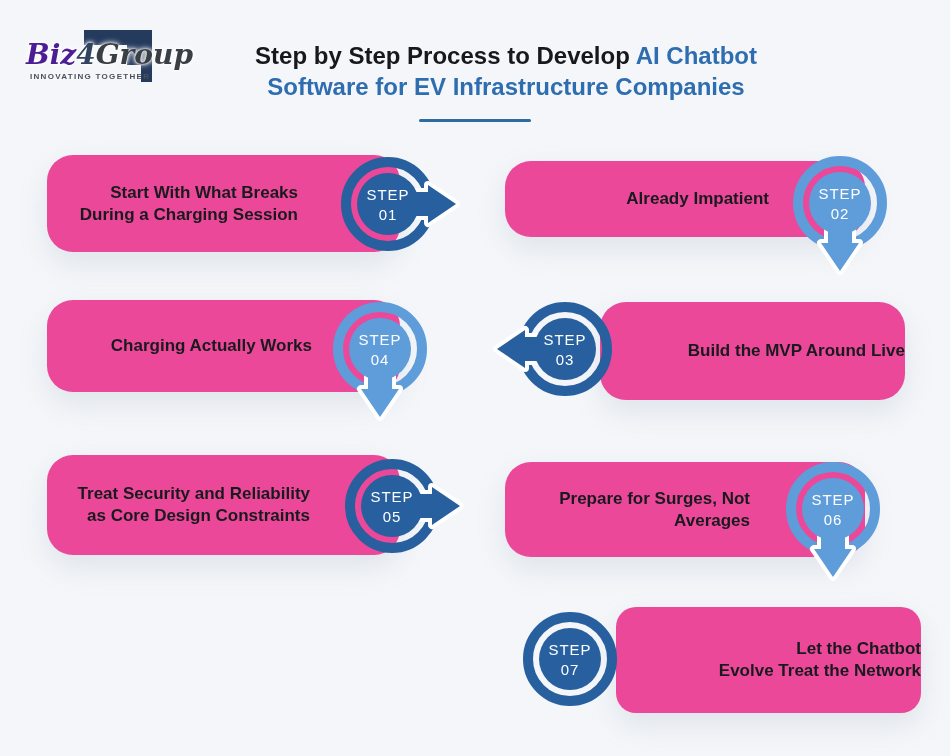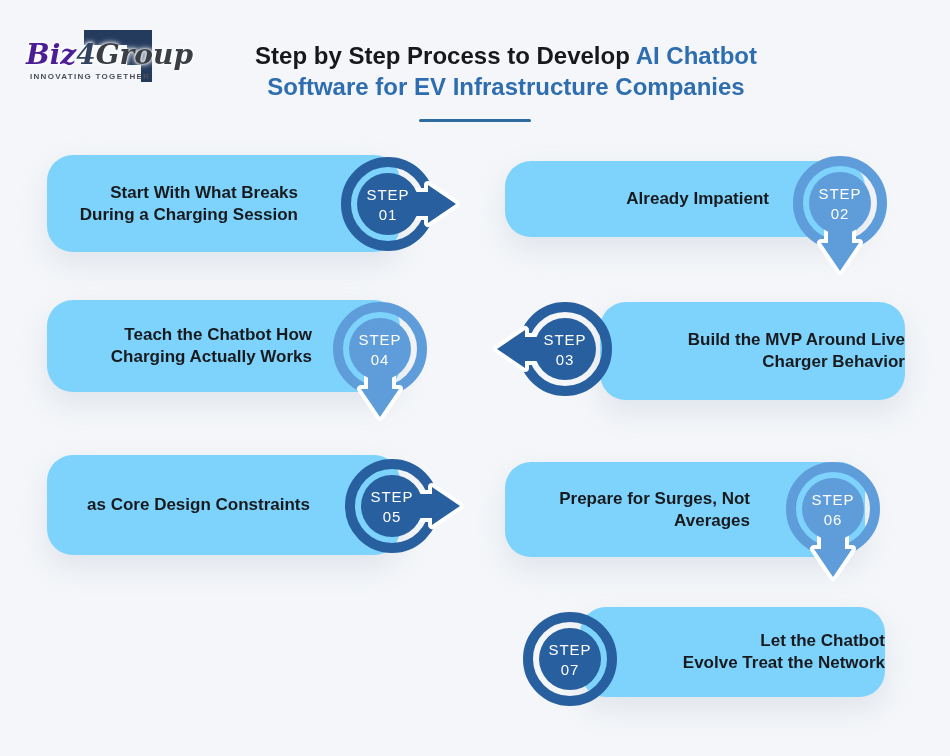--- a/index.html
+++ b/index.html
@@ -19,34 +19,34 @@
                  letter-spacing:1.3px;color:#4b5058;white-space:nowrap;text-align:right;}
 
   
   .title{position:absolute;left:0;top:40px;width:100%;text-align:center;
          font:700 24px/31px "Liberation Sans",sans-serif;color:#17181c;padding-left:31px;}
   .title .blue{color:#2e6eb0;}
   .title-underline{position:absolute;left:419px;top:119px;width:112px;height:3px;
                    background:#2e6b9f;border-radius:2px;}
 
   
-  .card{position:absolute;background:#7dd3fc;border-radius:26px;
+  .card{position:absolute;background:#ec4899;border-radius:26px;
         box-shadow:0 12px 28px rgba(145,160,185,.20);
         display:flex;flex-direction:column;justify-content:center;box-sizing:border-box;}
   .card .line{font:700 17px/22px "Liberation Sans",sans-serif;color:#191a1e;}
   .align-right{text-align:right;}
   .align-left{text-align:right;}
 
   .card-1{left:47px;top:155px;width:353px;height:97px;padding-right:102px;}
   .card-2{left:505px;top:161px;width:360px;height:76px;padding-right:96px;}
   .card-3{left:600px;top:302px;width:305px;height:98px;padding-left:43px;}
   .card-4{left:47px;top:300px;width:353px;height:92px;padding-right:88px;}
   .card-5{left:47px;top:455px;width:353px;height:100px;padding-right:90px;}
   .card-6{left:505px;top:462px;width:360px;height:95px;padding-right:115px;justify-content:center;}
-  .card-7{left:580px;top:607px;width:305px;height:90px;padding-left:43px;}
+  .card-7{left:616px;top:607px;width:305px;height:106px;padding-left:43px;border-radius:20px;}
 
   
   .badge{position:absolute;width:160px;height:160px;}
   .badge .ring{fill:none;stroke-width:10px;}
   .badge .under{fill:#fff;stroke:#fff;stroke-width:8px;stroke-linejoin:round;}
   .badge.dark .ring{stroke:#275f9f;}
   .badge.dark .core,.badge.dark .arrow{fill:#275f9f;}
   .badge.light .ring{stroke:#5f9cda;}
   .badge.light .core,.badge.light .arrow{fill:#5f9cda;}
   .badge text{fill:#ffffff;font-family:"Liberation Sans",sans-serif;font-size:15px;
@@ -85,27 +85,26 @@
 
   <div class="card card-1 align-right">
     <div class="line">Start With What Breaks</div>
     <div class="line">During a Charging Session</div>
   </div>
   <div class="card card-2 align-right">
     <div class="line">Already Impatient</div>
   </div>
   <div class="card card-3 align-left">
     <div class="line">Build the MVP Around Live</div>
-    <div class="line">Charger Behavior</div>
   </div>
   <div class="card card-4 align-right">
-    <div class="line">Teach the Chatbot How</div>
     <div class="line">Charging Actually Works</div>
   </div>
   <div class="card card-5 align-right">
+    <div class="line">Treat Security and Reliability</div>
     <div class="line">as Core Design Constraints</div>
   </div>
   <div class="card card-6 align-right">
     <div class="line">Prepare for Surges, Not</div>
     <div class="line">Averages</div>
   </div>
   <div class="card card-7 align-left">
     <div class="line">Let the Chatbot</div>
     <div class="line">Evolve Treat the Network</div>
   </div>

